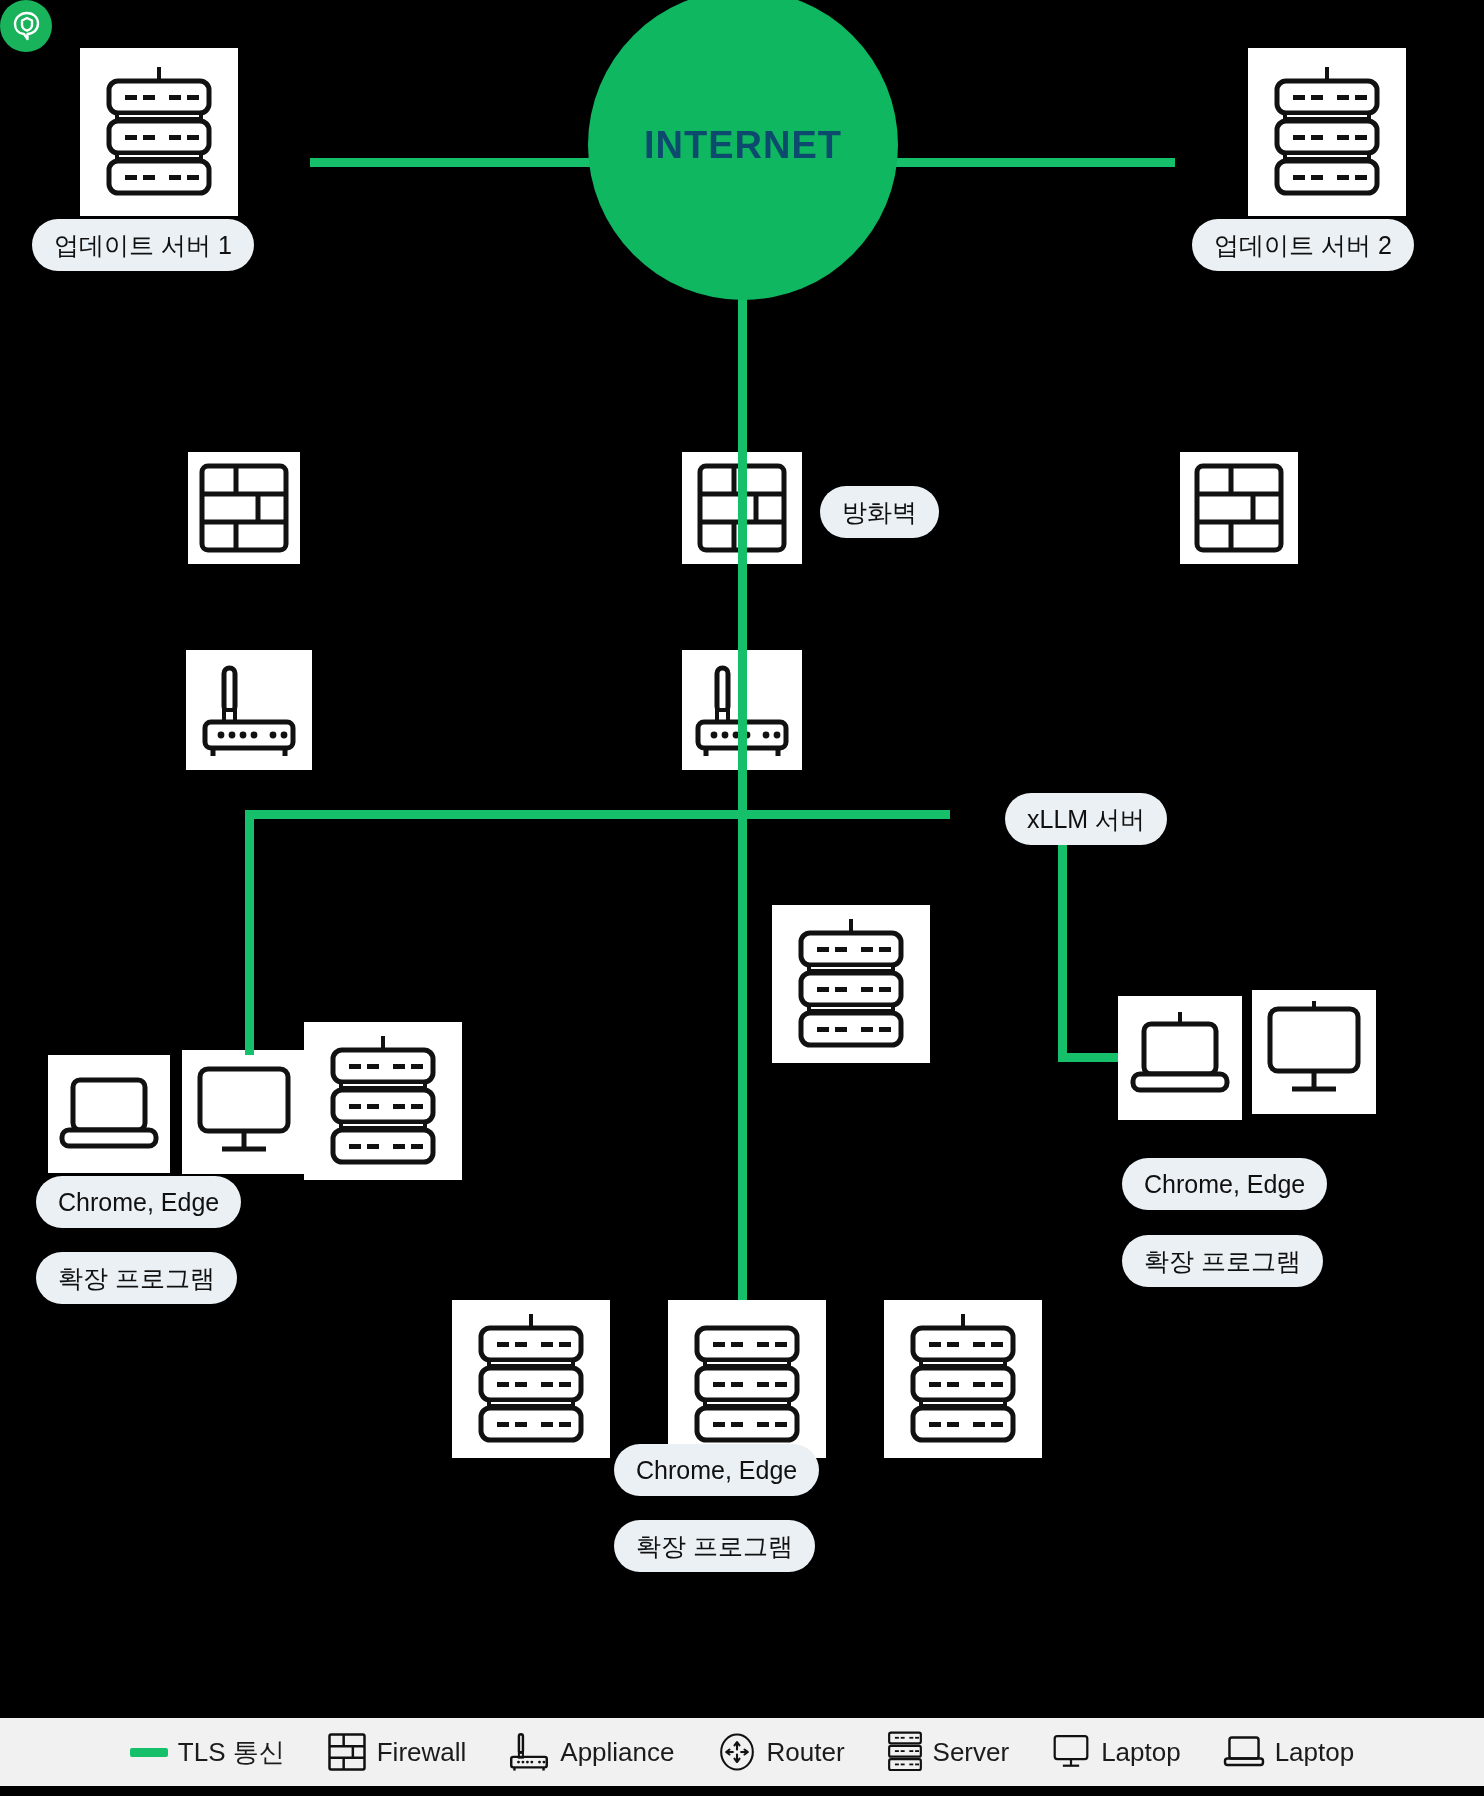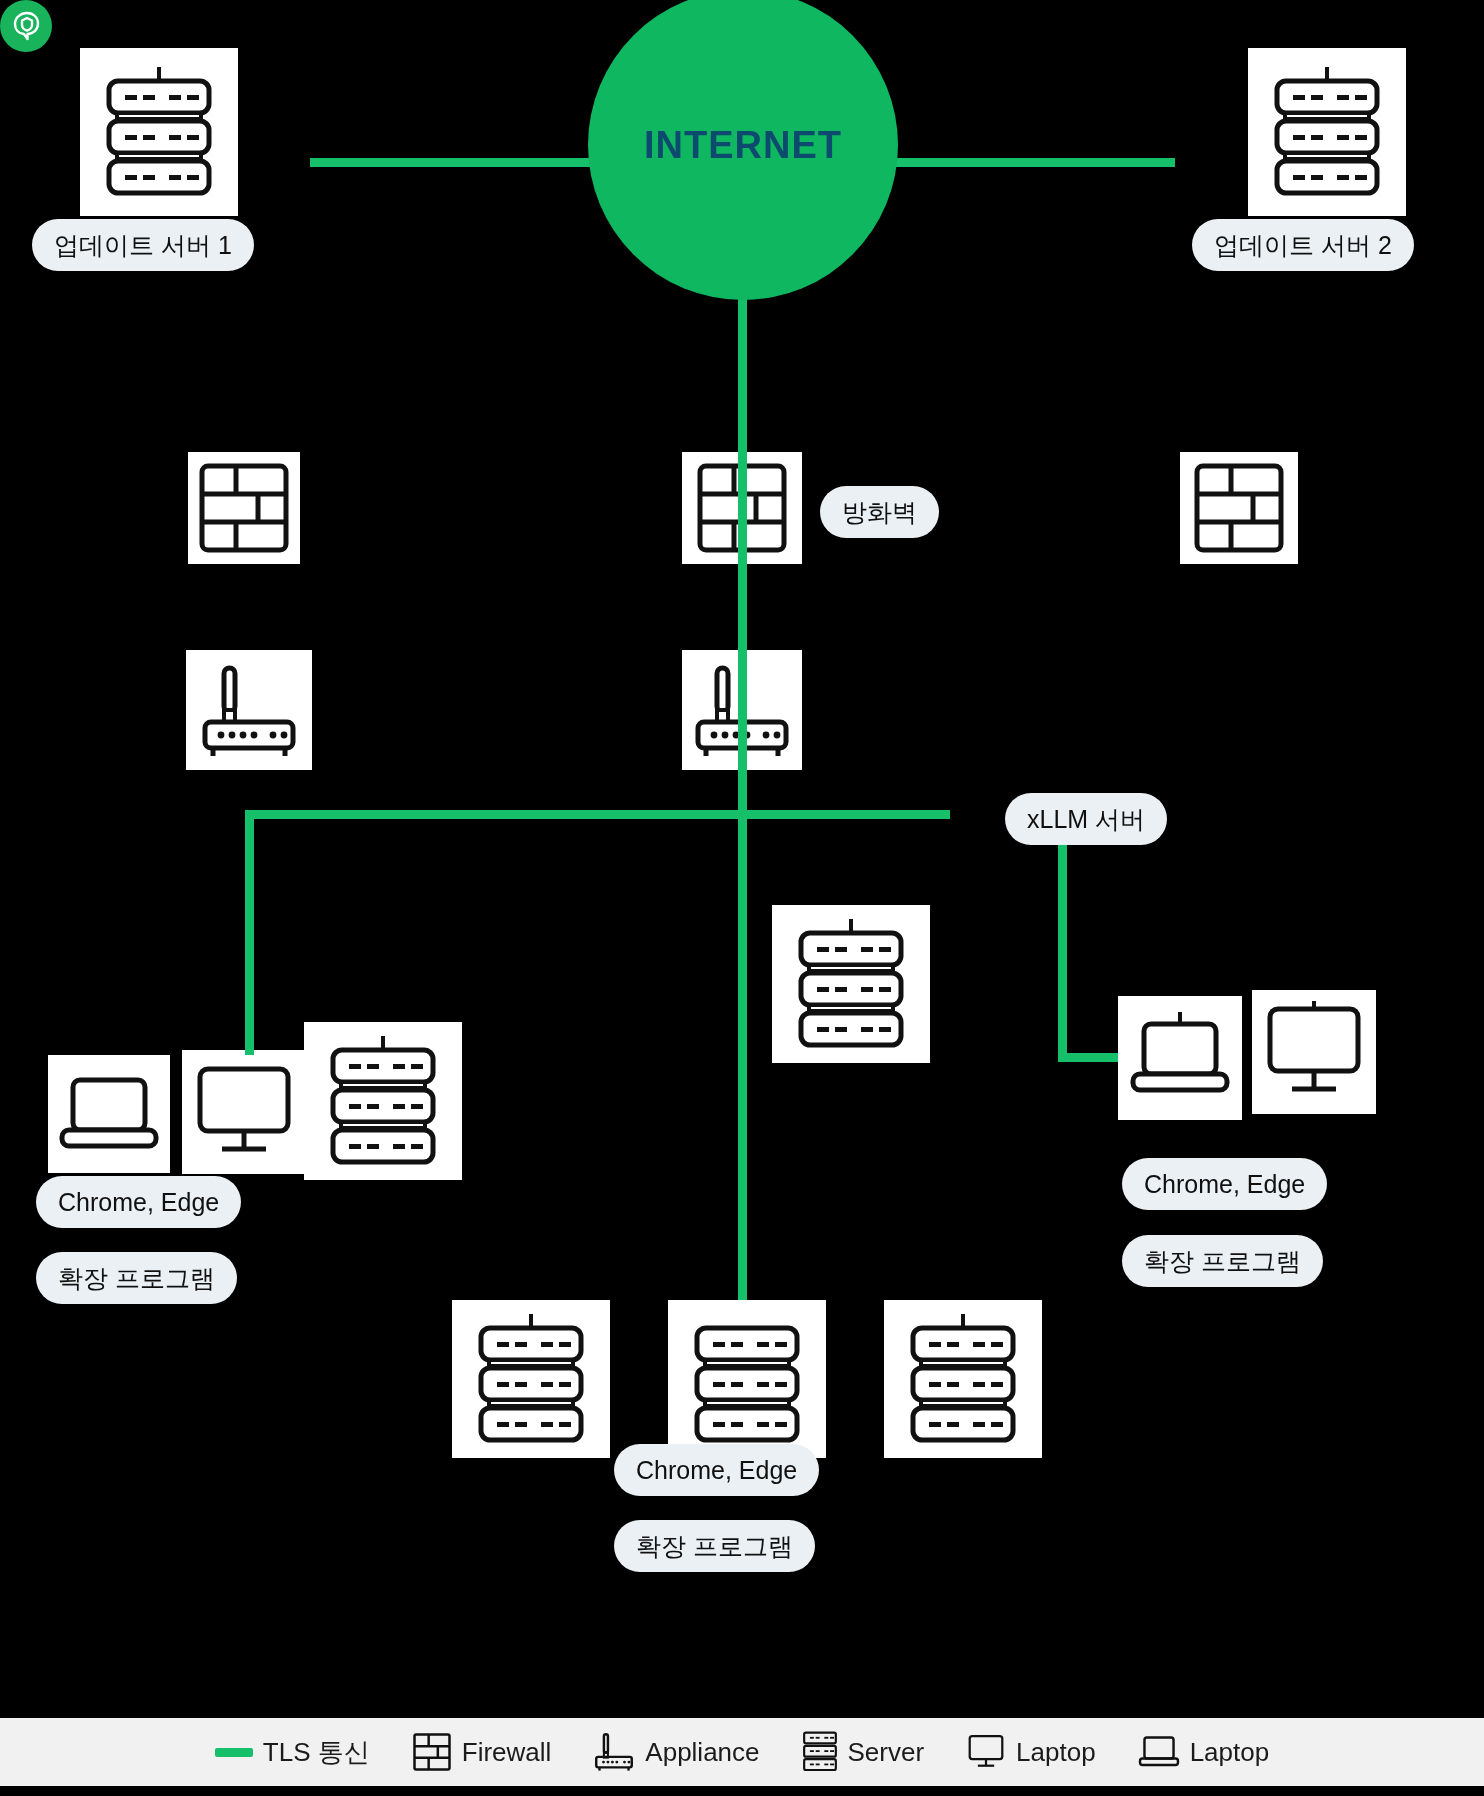--- a/index.html
+++ b/index.html
@@ -458,20 +458,34 @@
         <circle cx="48" cy="77" r="3.6" fill="#111"></circle>
           <circle cx="59" cy="77" r="3.6" fill="#111"></circle>
         <circle cx="78" cy="77" r="3.6" fill="#111"></circle>
           <circle cx="89" cy="77" r="3.6" fill="#111"></circle>
         <line x1="16" y1="90" x2="16" y2="98" stroke="#111" stroke-width="6"></line>
         <line x1="88" y1="90" x2="88" y2="98" stroke="#111" stroke-width="6"></line>
       </svg>
       <span class="legend-text">Appliance</span>
     </div>
 
+    <div class="legend-item">
+      <svg class="legend-icon" width="40" height="40" viewBox="0 0 96 96">
+        <ellipse cx="48" cy="48" rx="38" ry="42" fill="none" stroke="#111" stroke-width="5"></ellipse>
+        <line x1="48" y1="26" x2="48" y2="44" stroke="#111" stroke-width="5"></line>
+        <path d="M42 32 L48 24 L54 32" fill="none" stroke="#111" stroke-width="5" stroke-linecap="round" stroke-linejoin="round"></path>
+        <line x1="48" y1="70" x2="48" y2="52" stroke="#111" stroke-width="5"></line>
+        <path d="M42 64 L48 72 L54 64" fill="none" stroke="#111" stroke-width="5" stroke-linecap="round" stroke-linejoin="round"></path>
+        <line x1="22" y1="48" x2="40" y2="48" stroke="#111" stroke-width="5"></line>
+        <path d="M30 42 L22 48 L30 54" fill="none" stroke="#111" stroke-width="5" stroke-linecap="round" stroke-linejoin="round"></path>
+        <line x1="74" y1="48" x2="56" y2="48" stroke="#111" stroke-width="5"></line>
+        <path d="M66 42 L74 48 L66 54" fill="none" stroke="#111" stroke-width="5" stroke-linecap="round" stroke-linejoin="round"></path>
+      </svg>
+      <span class="legend-text">Router</span>
+    </div>
 
     <div class="legend-item">
       <svg class="legend-icon" width="36" height="42" viewBox="0 0 100 116">
         <rect x="6" y="4" width="88" height="30" rx="5" fill="none" stroke="#111" stroke-width="6"></rect>
         <rect x="22" y="16" width="11" height="5" fill="#111"></rect>
           <rect x="38" y="16" width="11" height="5" fill="#111"></rect>
         <rect x="62" y="16" width="11" height="5" fill="#111"></rect>
           <rect x="78" y="16" width="11" height="5" fill="#111"></rect>
         <rect x="6" y="41" width="88" height="30" rx="5" fill="none" stroke="#111" stroke-width="6"></rect>
         <rect x="22" y="53" width="11" height="5" fill="#111"></rect>

